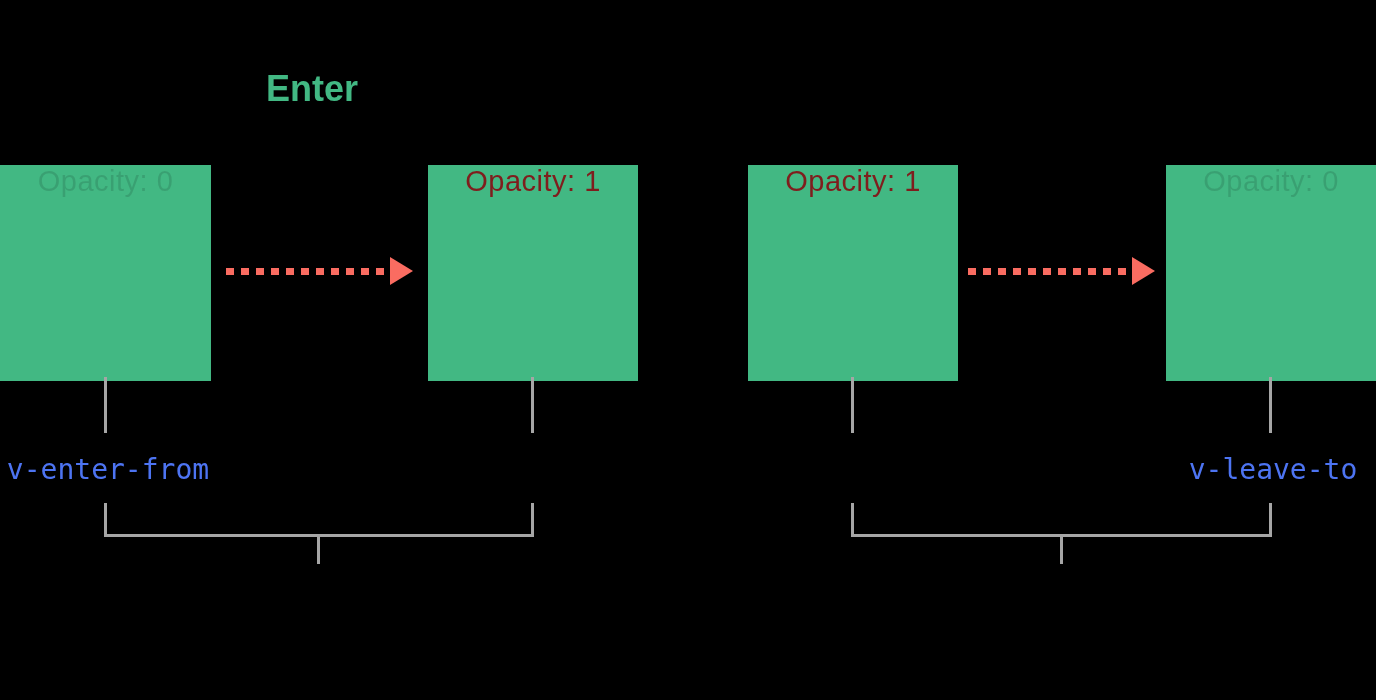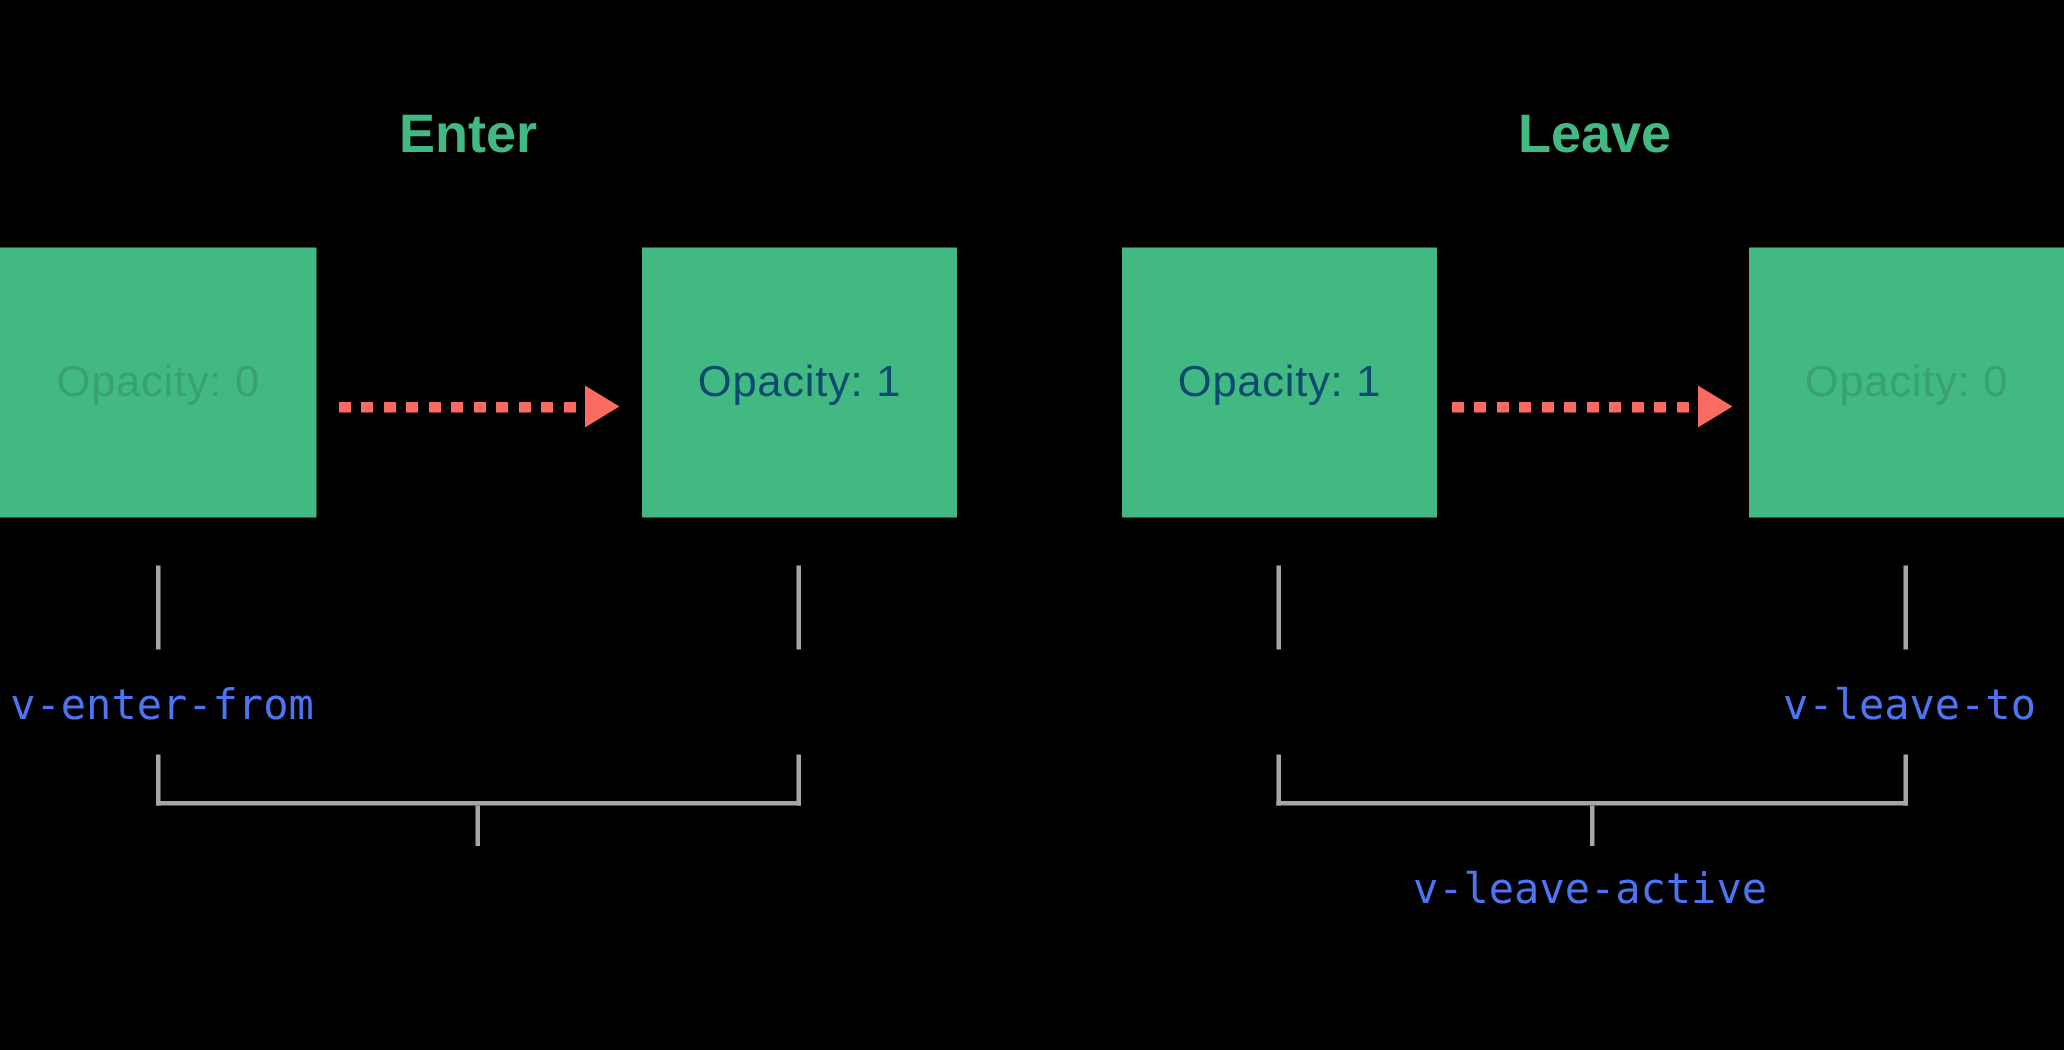--- a/index.html
+++ b/index.html
@@ -25,35 +25,34 @@
     color: #42b883;
     line-height: 38px;
   }
   #title-enter { left: 202px; text-align: center; }
   #title-leave { left: 953px; }
 
   .box {
     position: absolute;
     top: 165px;
     width: 210px;
-    height: 180px;
+    height: 216px;
     background: #42b883;
     display: flex;
-    align-items: center;
     justify-content: center;
   }
   #box-enter-from { left: 0; width: 211px; }
   #box-enter-to   { left: 428px; }
   #box-leave-from { left: 748px; }
   #box-leave-to   { left: 1166px; }
 
   .box-label {
     font-size: 29px;
     letter-spacing: 0.5px;
-    color: #0c4a6e;
+    color: #7f1d1d;
     white-space: nowrap;
   }
   .box-label.faded { color: rgba(0, 0, 0, 0.13); }
 
   .arrow {
     position: absolute;
     top: 257px;
     height: 28px;
     display: flex;
     align-items: center;
@@ -153,21 +152,20 @@
 
   <div class="vline conn" id="conn-enter-from"></div>
   <div class="vline conn" id="conn-enter-to"></div>
 
   <div class="class-label" id="label-enter-from">v-enter-from</div>
 
   <div class="bracket" id="bracket-enter"></div>
   <div class="vline stem" id="stem-enter"></div>
 
 
-  <div class="section-title" id="title-leave">Leave</div>
 
   <div class="box" id="box-leave-from">
     <span class="box-label">Opacity: 1</span>
   </div>
 
   <div class="arrow" id="arrow-leave">
     <div class="arrow-dashes"></div>
     <div class="arrow-head"></div>
   </div>
 
@@ -176,15 +174,14 @@
   </div>
 
   <div class="vline conn" id="conn-leave-from"></div>
   <div class="vline conn" id="conn-leave-to"></div>
 
   <div class="class-label" id="label-leave-to">v-leave-to</div>
 
   <div class="bracket" id="bracket-leave"></div>
   <div class="vline stem" id="stem-leave"></div>
 
-  <div class="active-label" id="label-leave-active">v-leave-active</div>
 
 </div>
 
 </body></html>

